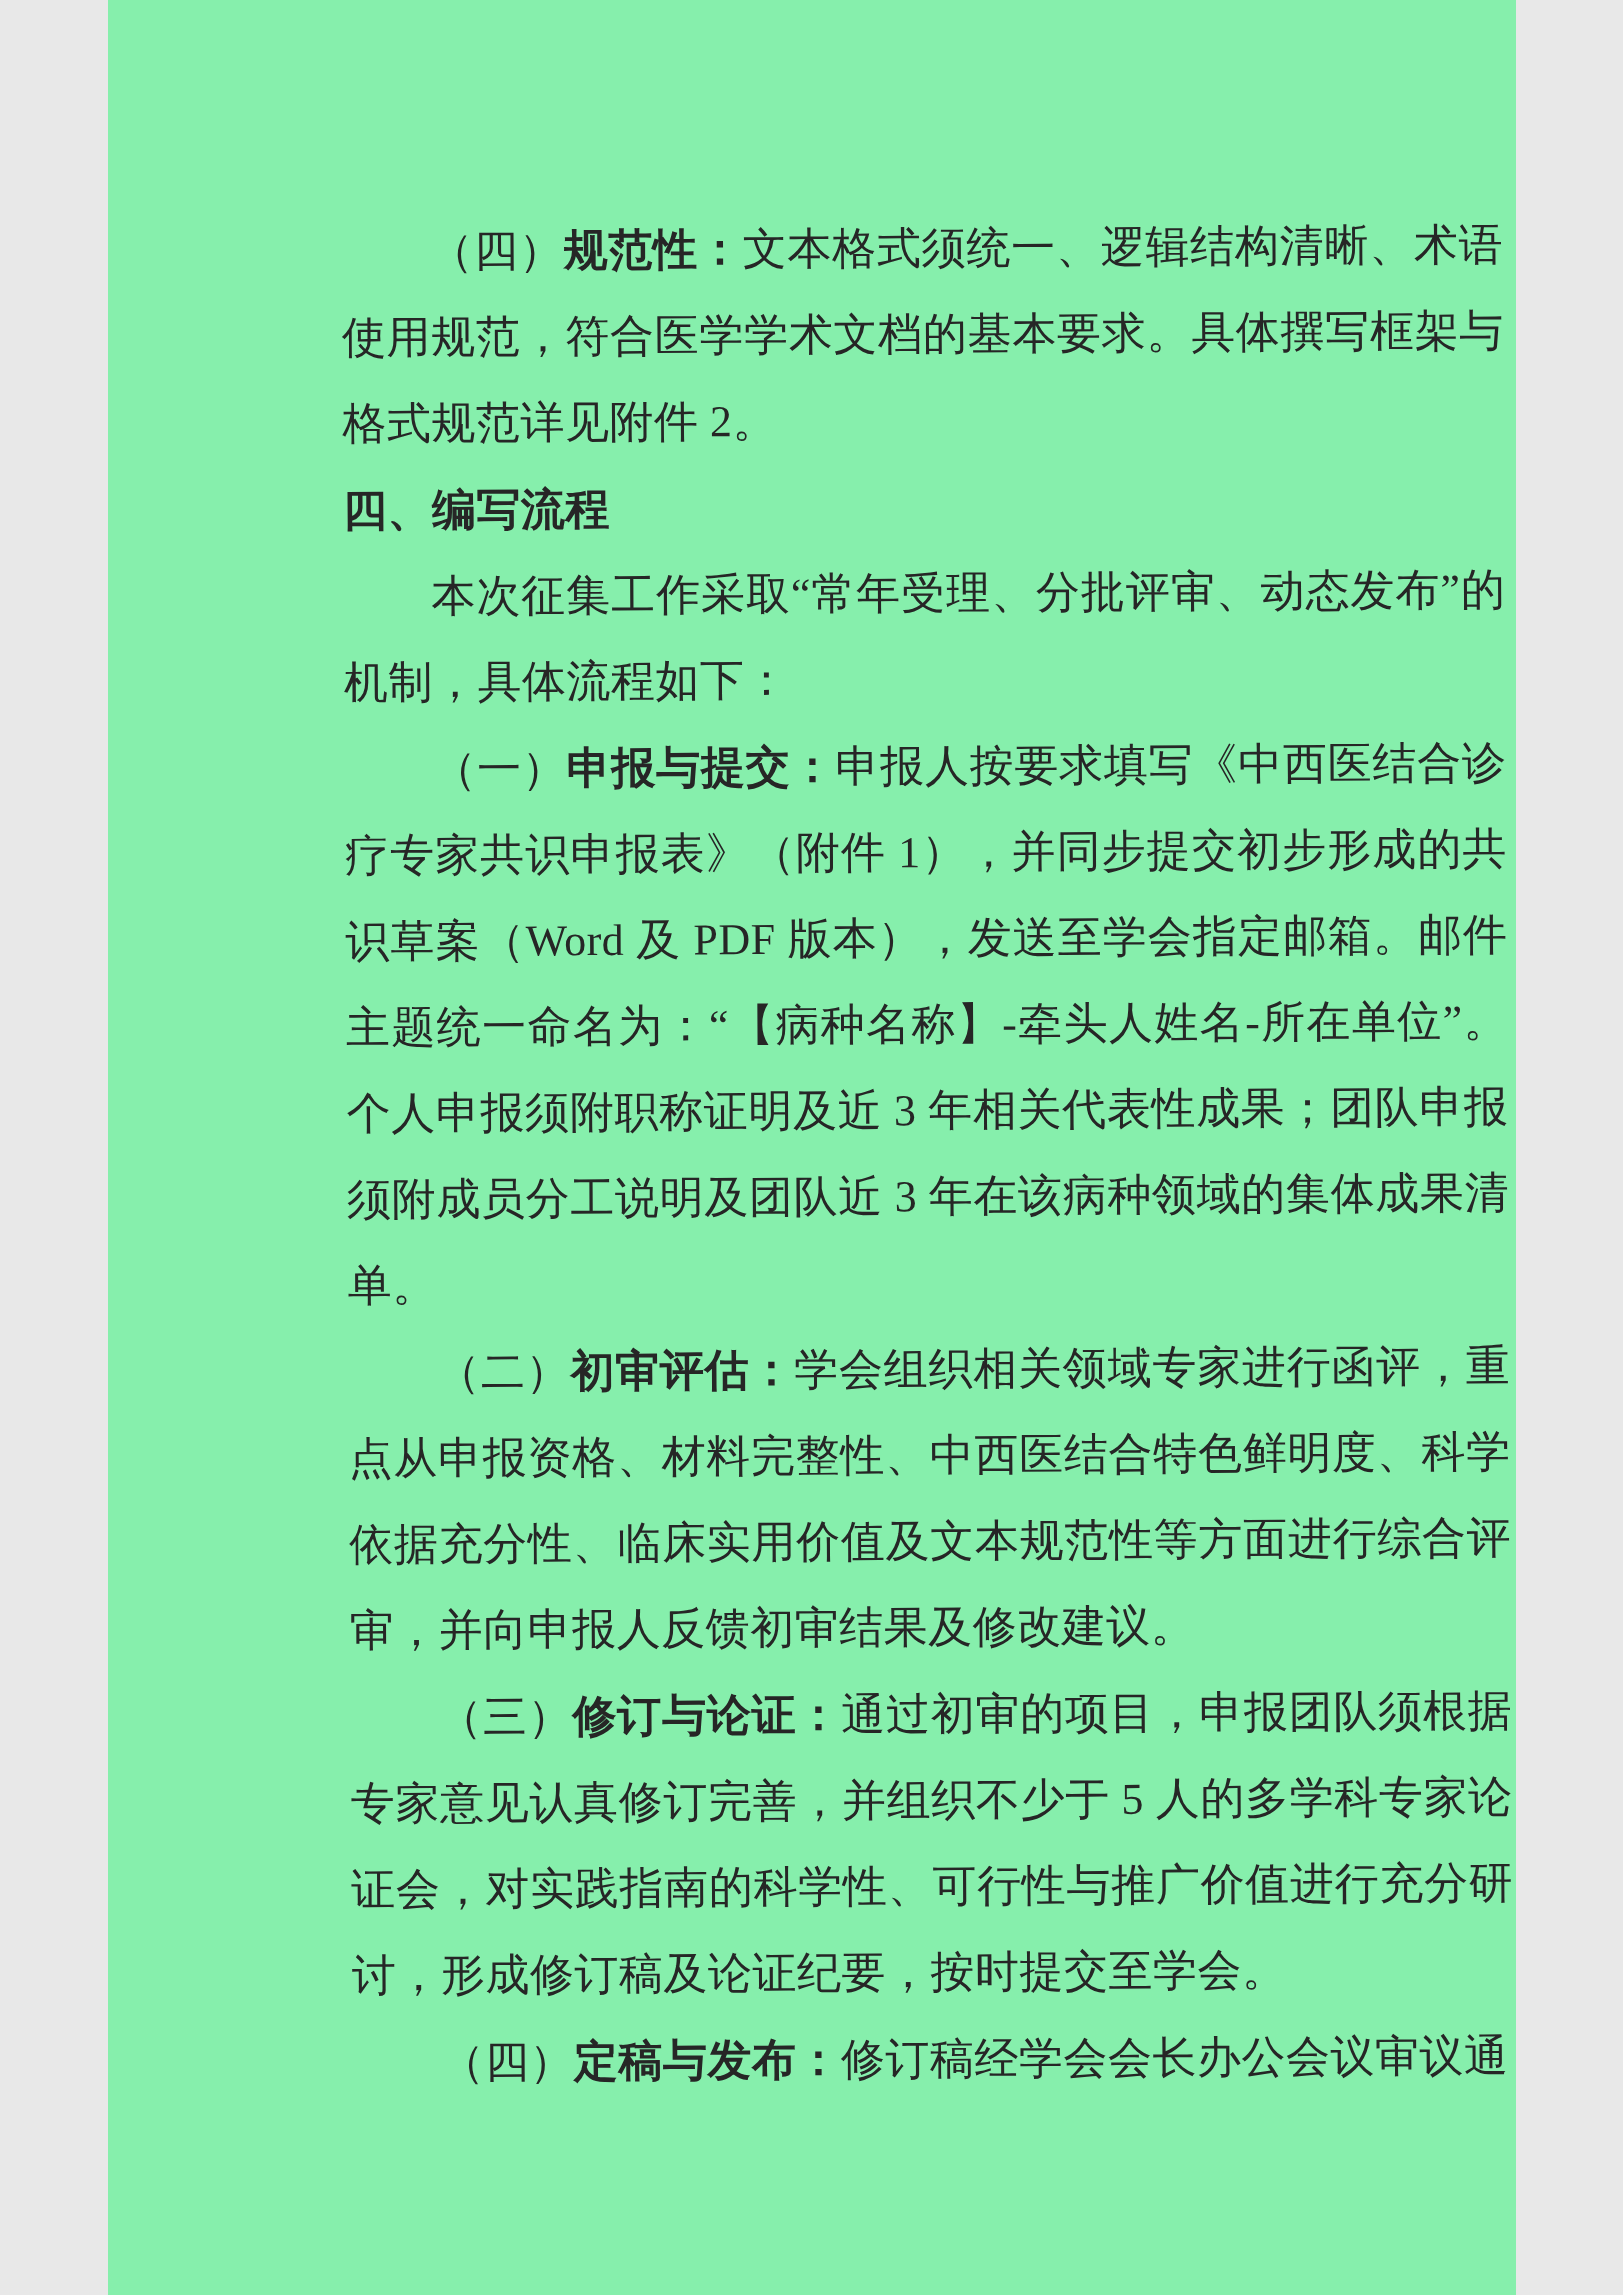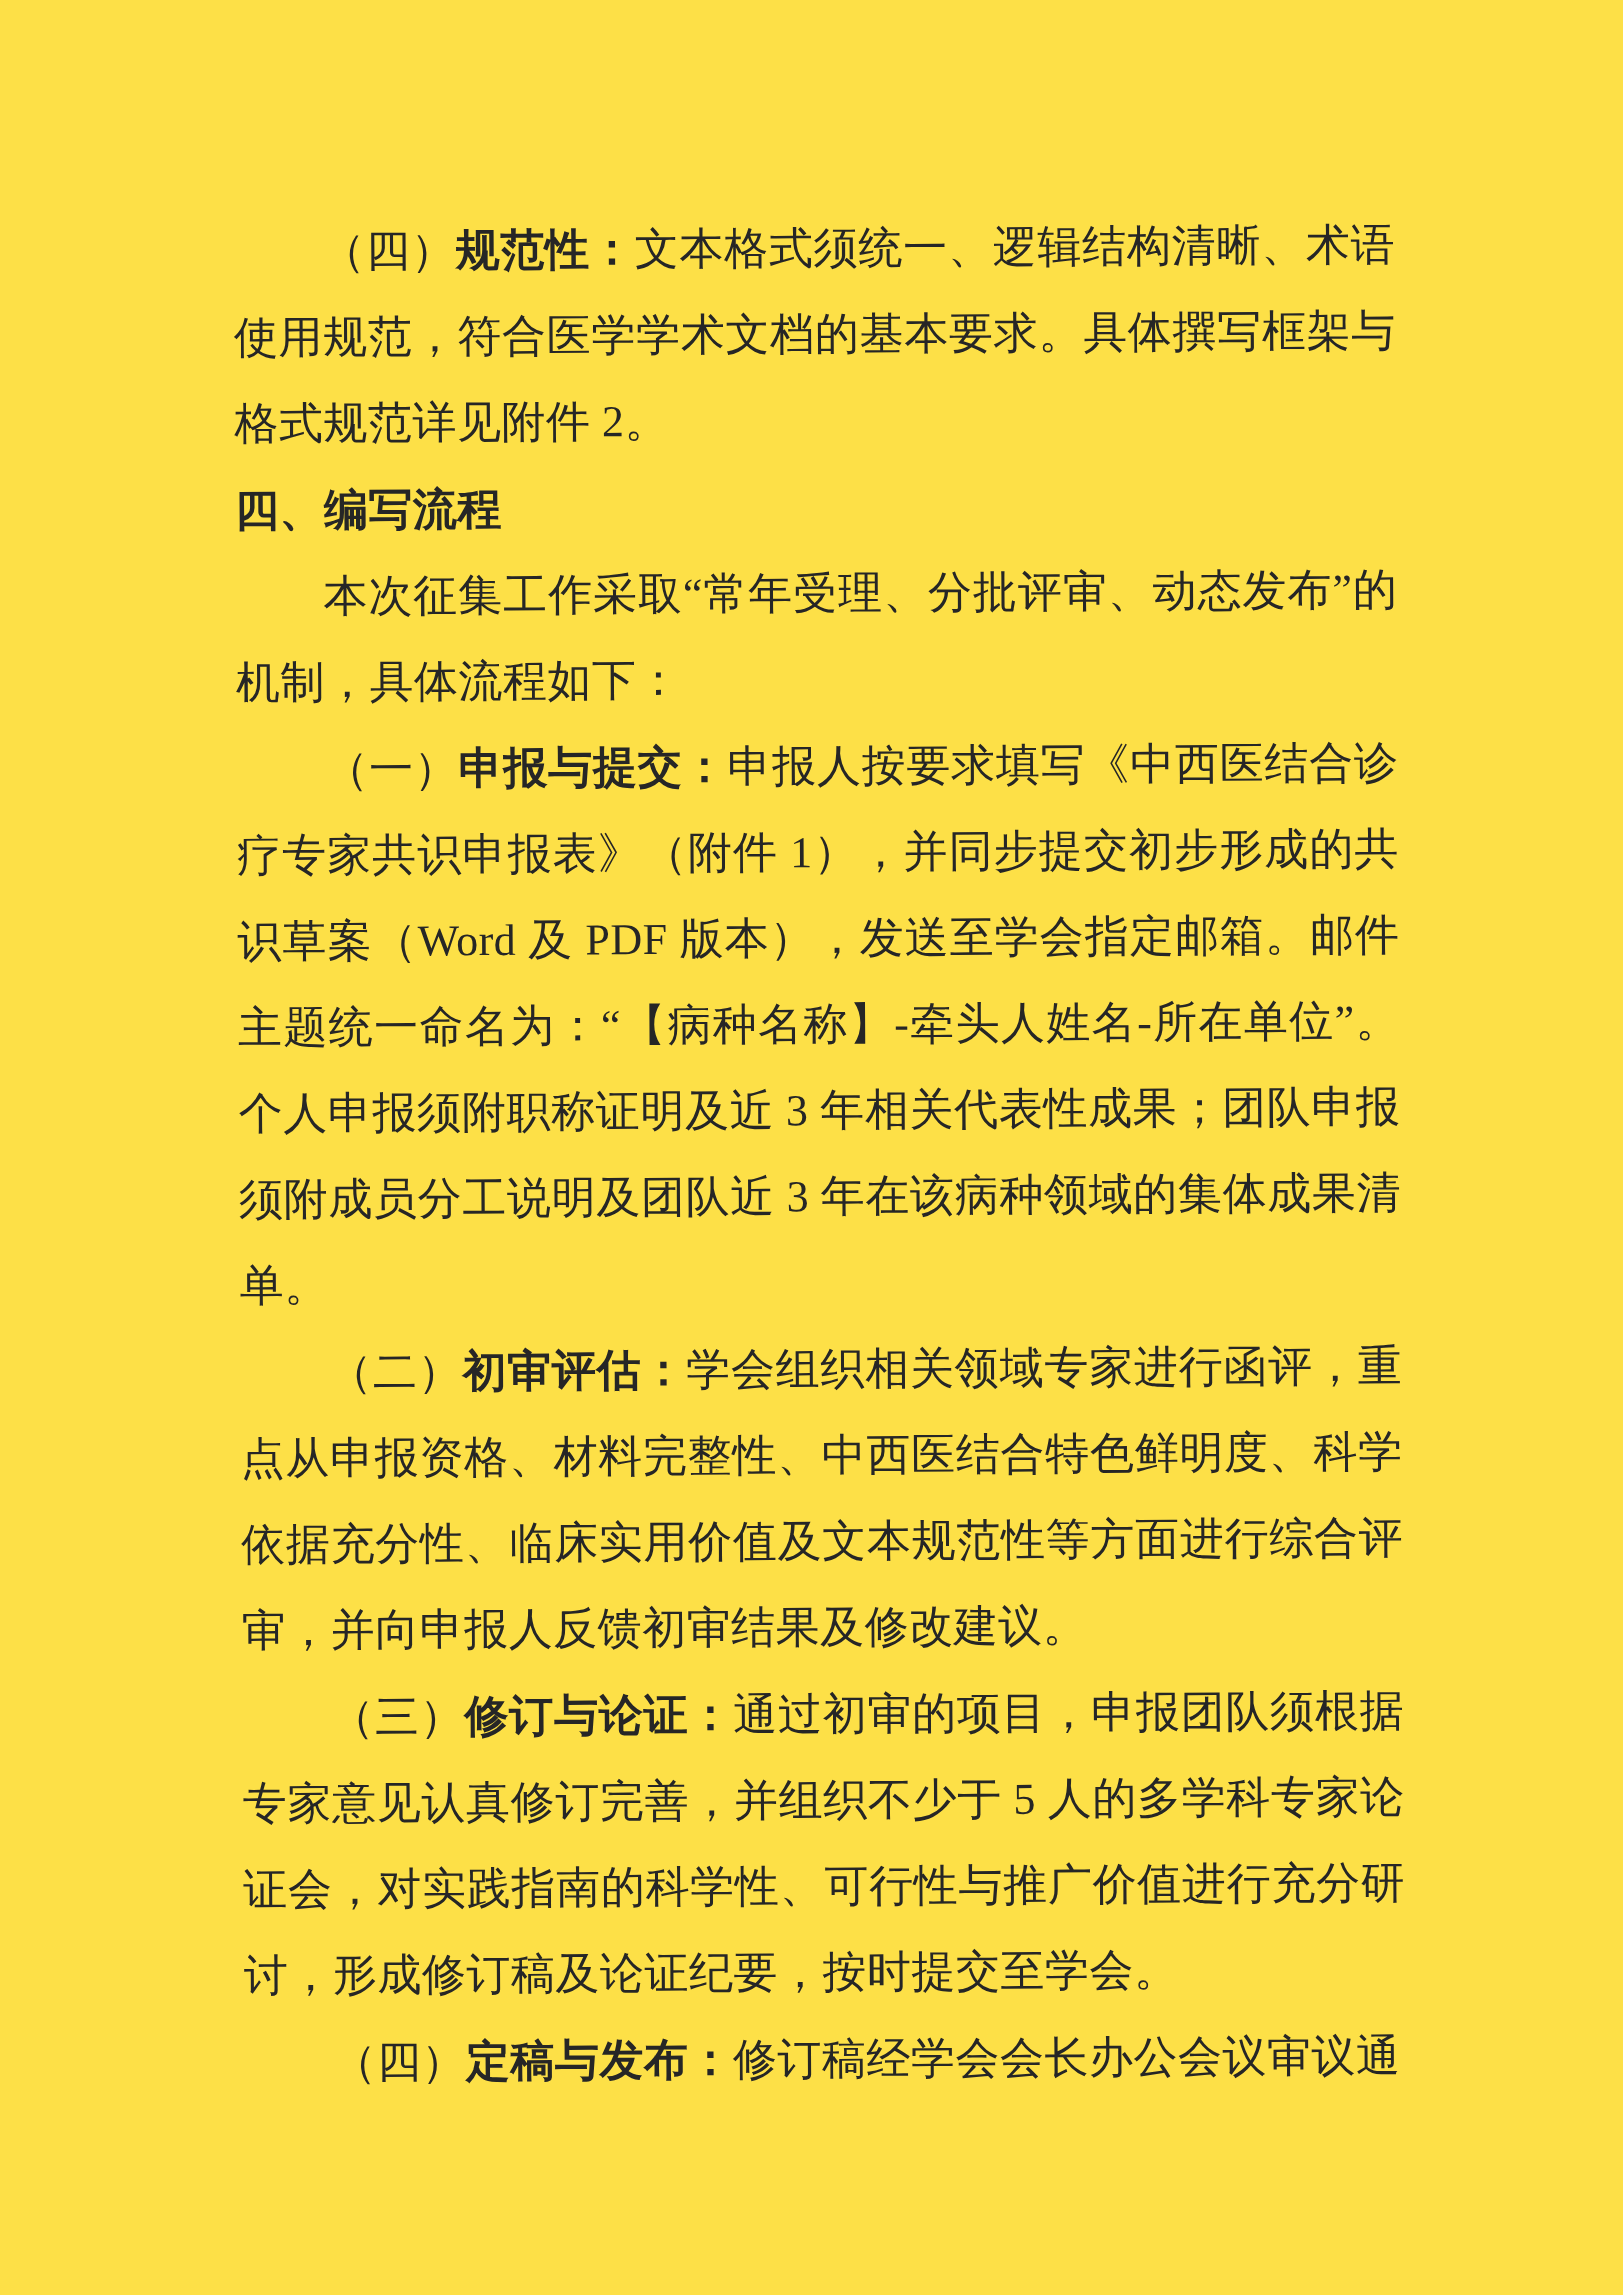--- a/index.html
+++ b/index.html
@@ -2,24 +2,24 @@
 <html style="font-size:8.2px"><head>
 <meta charset="utf-8">
 <style>
   html, body {
     margin: 0;
     padding: 0;
     background: #e8e8e8;
   }
   .page {
     position: relative;
-    width: 1623px;
+    width: 1408px;
     height: 2295px;
     margin: 0 auto;
-    background: #fde047;
+    background: #86efac;
     overflow: hidden;
     font-family: "Liberation Serif", serif;
   }
   .content {
     position: absolute;
     left: 233px;
     top: 205px;
     width: 1162px;
     color: #262626;
     font-size: 44px;

